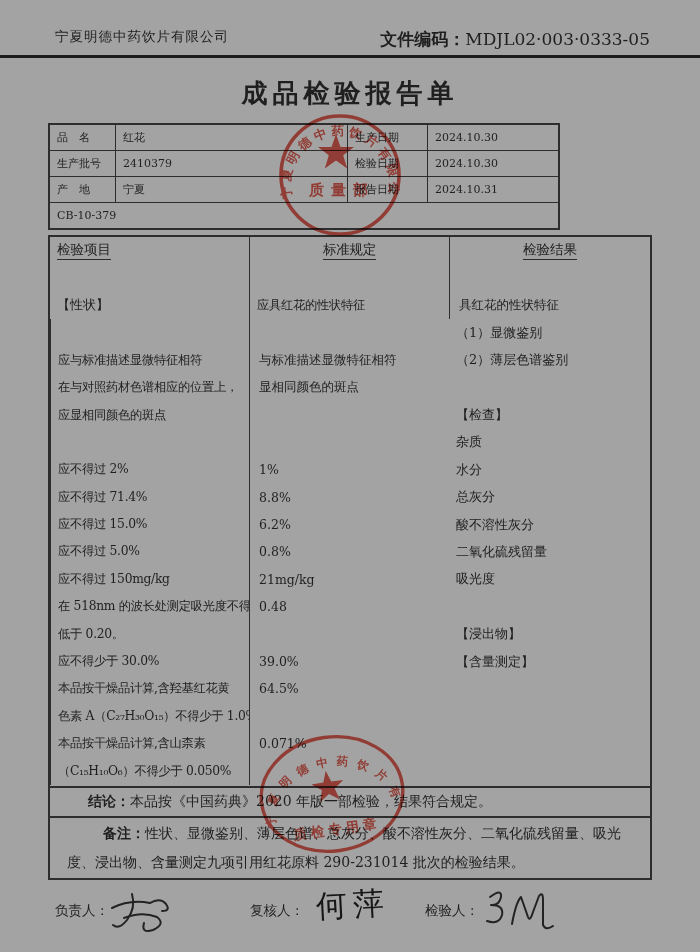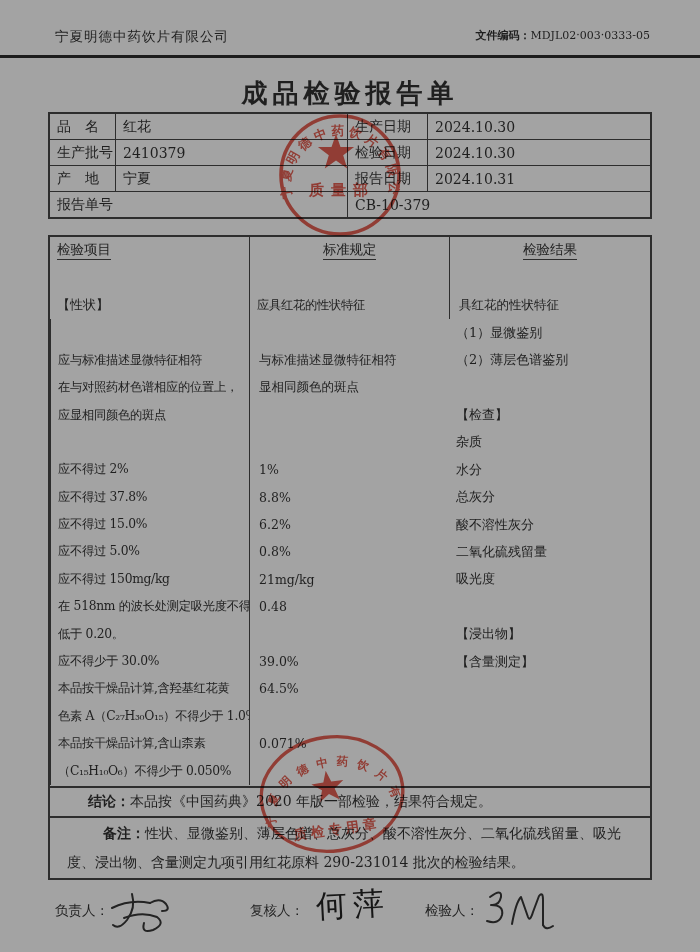--- a/index.html
+++ b/index.html
@@ -4,28 +4,28 @@
 <style>
   * { margin:0; padding:0; box-sizing:border-box; }
   html,body { background:#ffffff; }
   .page {
     position:relative; width:700px; height:952px; background:#a3a3a3;
     font-family:"DejaVu Serif","Liberation Serif",serif; color:#1f1f1f;
     overflow:hidden;
   }
   
   .company { position:absolute; left:55px; top:28px; font-size:13.5px; letter-spacing:1px; }
-  .doccode { position:absolute; right:50px; top:28px; font-size:11px; }
+  .doccode { position:absolute; right:50px; top:28px; font-size:17px; }
   .doccode .lbl { font-weight:bold; }
   .hrule { position:absolute; left:0; top:55px; width:700px; height:2.5px; background:#1c1c1c; }
   .title { position:absolute; left:0; top:76px; width:700px; text-align:center;
            font-size:26px; font-weight:bold; letter-spacing:5px; }
   
-  .itable { position:absolute; left:48px; top:112px; width:604px; height:107px;
-            border:2px solid #2d2d2d; display:flex; flex-direction:column; font-size:14px; }
+  .itable { position:absolute; left:48px; top:123px; width:512px; height:107px;
+            border:2px solid #2d2d2d; display:flex; flex-direction:column; font-size:11px; }
   .irow { flex:1; display:grid; grid-template-columns:65px 232px 80px 227px; }
   .irow + .irow { border-top:1.5px solid #2d2d2d; }
   .irow.last { grid-template-columns:297px 307px; }
   .ic { display:flex; align-items:center; padding-left:7px; overflow:hidden; white-space:nowrap; }
   .ic + .ic { border-left:1.5px solid #2d2d2d; }
   
   .mtable { position:absolute; left:48px; top:235px; width:604px; height:553px;
             border:2px solid #2d2d2d; display:grid;
             grid-template-columns:199px 200px 201px; grid-auto-rows:27.4px; }
   .mcell { display:flex; align-items:center; overflow:hidden; white-space:nowrap; }
@@ -80,21 +80,20 @@
       <div class="ic">检验日期</div>
       <div class="ic">2024.10.30</div>
     </div>
     <div class="irow">
       <div class="ic">产　地</div>
       <div class="ic">宁夏</div>
       <div class="ic">报告日期</div>
       <div class="ic">2024.10.31</div>
     </div>
     <div class="irow last">
-      <div class="ic">报告单号</div>
       <div class="ic">CB-10-379</div>
     </div>
   </div>
 
   <div class="mtable">
     <div class="mcell hc c0">
         <span class="hul">检验项目</span>
       </div>
     <div class="mcell hc c1">
         <span class="hul">标准规定</span>
@@ -119,21 +118,21 @@
       <div class="mcell c0"></div>
       <div class="mcell c1">应显相同颜色的斑点</div>
       <div class="mcell c2"></div>
       <div class="mcell c0">【检查】</div>
       <div class="mcell c1"></div>
       <div class="mcell c2"></div>
       <div class="mcell c0">杂质</div>
       <div class="mcell c1">应不得过 2%</div>
       <div class="mcell c2">1%</div>
       <div class="mcell c0">水分</div>
-      <div class="mcell c1">应不得过 37.8%</div>
+      <div class="mcell c1">应不得过 71.4%</div>
       <div class="mcell c2">8.8%</div>
       <div class="mcell c0">总灰分</div>
       <div class="mcell c1">应不得过 15.0%</div>
       <div class="mcell c2">6.2%</div>
       <div class="mcell c0">酸不溶性灰分</div>
       <div class="mcell c1">应不得过 5.0%</div>
       <div class="mcell c2">0.8%</div>
       <div class="mcell c0">二氧化硫残留量</div>
       <div class="mcell c1">应不得过 150mg/kg</div>
       <div class="mcell c2">21mg/kg</div>

